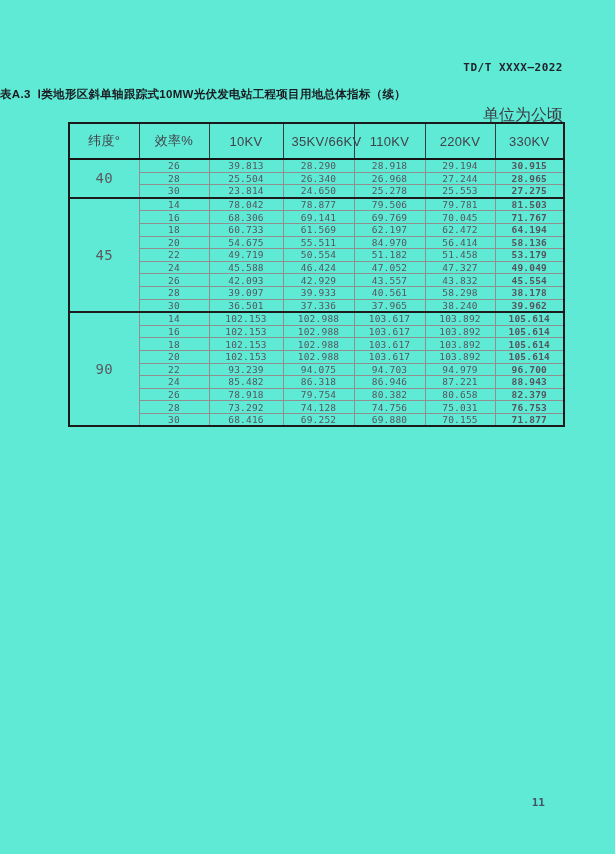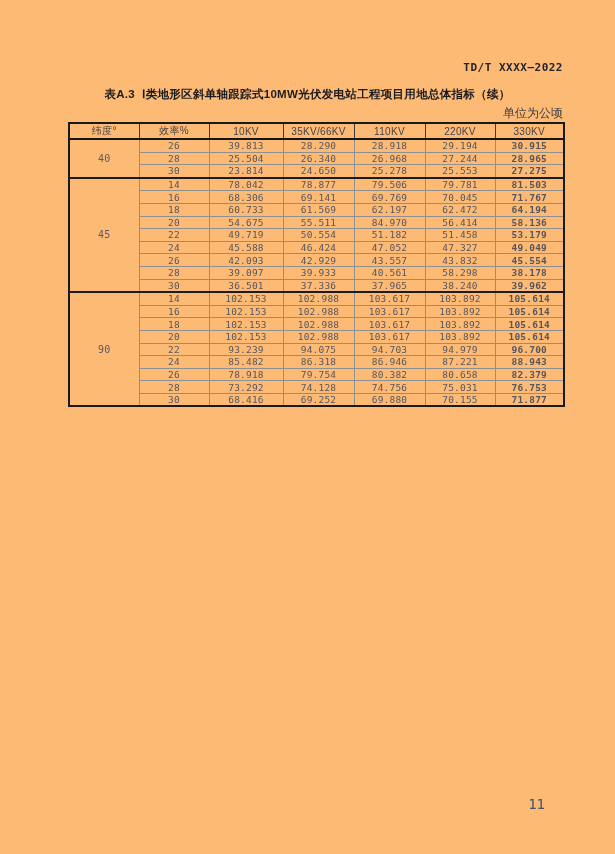--- a/index.html
+++ b/index.html
@@ -3,73 +3,74 @@
 <meta charset="utf-8">
 <style>
   html, body { margin: 0; padding: 0; }
   body {
     width: 615px; height: 854px;
     background: #ffffff;
     position: relative;
     font-family: "Liberation Sans", sans-serif;
     overflow: hidden;
   }
-  .page { position: absolute; inset: 0; background: #fdba74; }
+  .page { position: absolute; inset: 0; background: #5eead4; }
 
   .doc-code {
     position: absolute; top: 61px; right: 52px;
     font-family: "DejaVu Sans Mono", monospace;
     font-size: 11px; font-weight: bold; color: #23232c;
     letter-spacing: 0.5px;
   }
   .page-title {
     position: absolute; top: 87px; left: 0; width: 100%;
-    text-align: center; white-space: pre;
+    text-align: left; white-space: pre;
     font-size: 11.5px; font-weight: bold; color: #1b1b22;
     letter-spacing: 0.3px;
   }
   .unit-note {
     position: absolute; top: 105px; right: 52px;
-    font-size: 12px; color: #3c3c45;
+    font-size: 16px; color: #3c3c45;
   }
 
   table.indicator-table {
     position: absolute; left: 68px; top: 122px;
     width: 495px;
     border-collapse: collapse;
     table-layout: fixed;
     border: 2px solid #1a1a1a;
   }
   .indicator-table th {
     height: 13px;
-    font-size: 10px; font-weight: normal; color: #42424b;
+    font-size: 13px; font-weight: normal; color: #42424b;
     border: 1px solid #3a3a3a;
     border-bottom: 2px solid #151515;
-    padding: 0; text-align: center;
+    padding: 8px; text-align: center;
     letter-spacing: 0.3px;
   }
   .indicator-table td {
     height: 11.6px;
     font-size: 9.5px; color: #56565f;
     font-family: "DejaVu Sans Mono", "Liberation Mono", monospace;
     border: 1px solid #8f8f8f;
     padding: 0; text-align: center;
     letter-spacing: 0.2px;
   }
   .indicator-table tr.group-start td { border-top: 2px solid #1c1c1c; }
   .indicator-table td.lat-cell {
-    font-size: 10px; color: #5a5a62;
+    font-size: 14px; color: #5a5a62;
     border-left: 2px solid #1a1a1a;
   }
   .indicator-table td:last-child { border-right: 2px solid #1a1a1a; font-weight: bold; }
 
   .page-number {
     position: absolute; top: 796px; right: 70px;
-    font-size: 14px; color: #47516b;
+    font-size: 11px; color: #47516b;
     font-family: "DejaVu Sans Mono", monospace;
+    font-weight: bold;
   }
 </style>
 </head>
 <body>
 
 <div class="page">
 
   <div class="doc-code">TD/T XXXX—2022</div>
 
   <div class="page-title">表A.3  Ⅰ类地形区斜单轴跟踪式10MW光伏发电站工程项目用地总体指标（续）</div>

